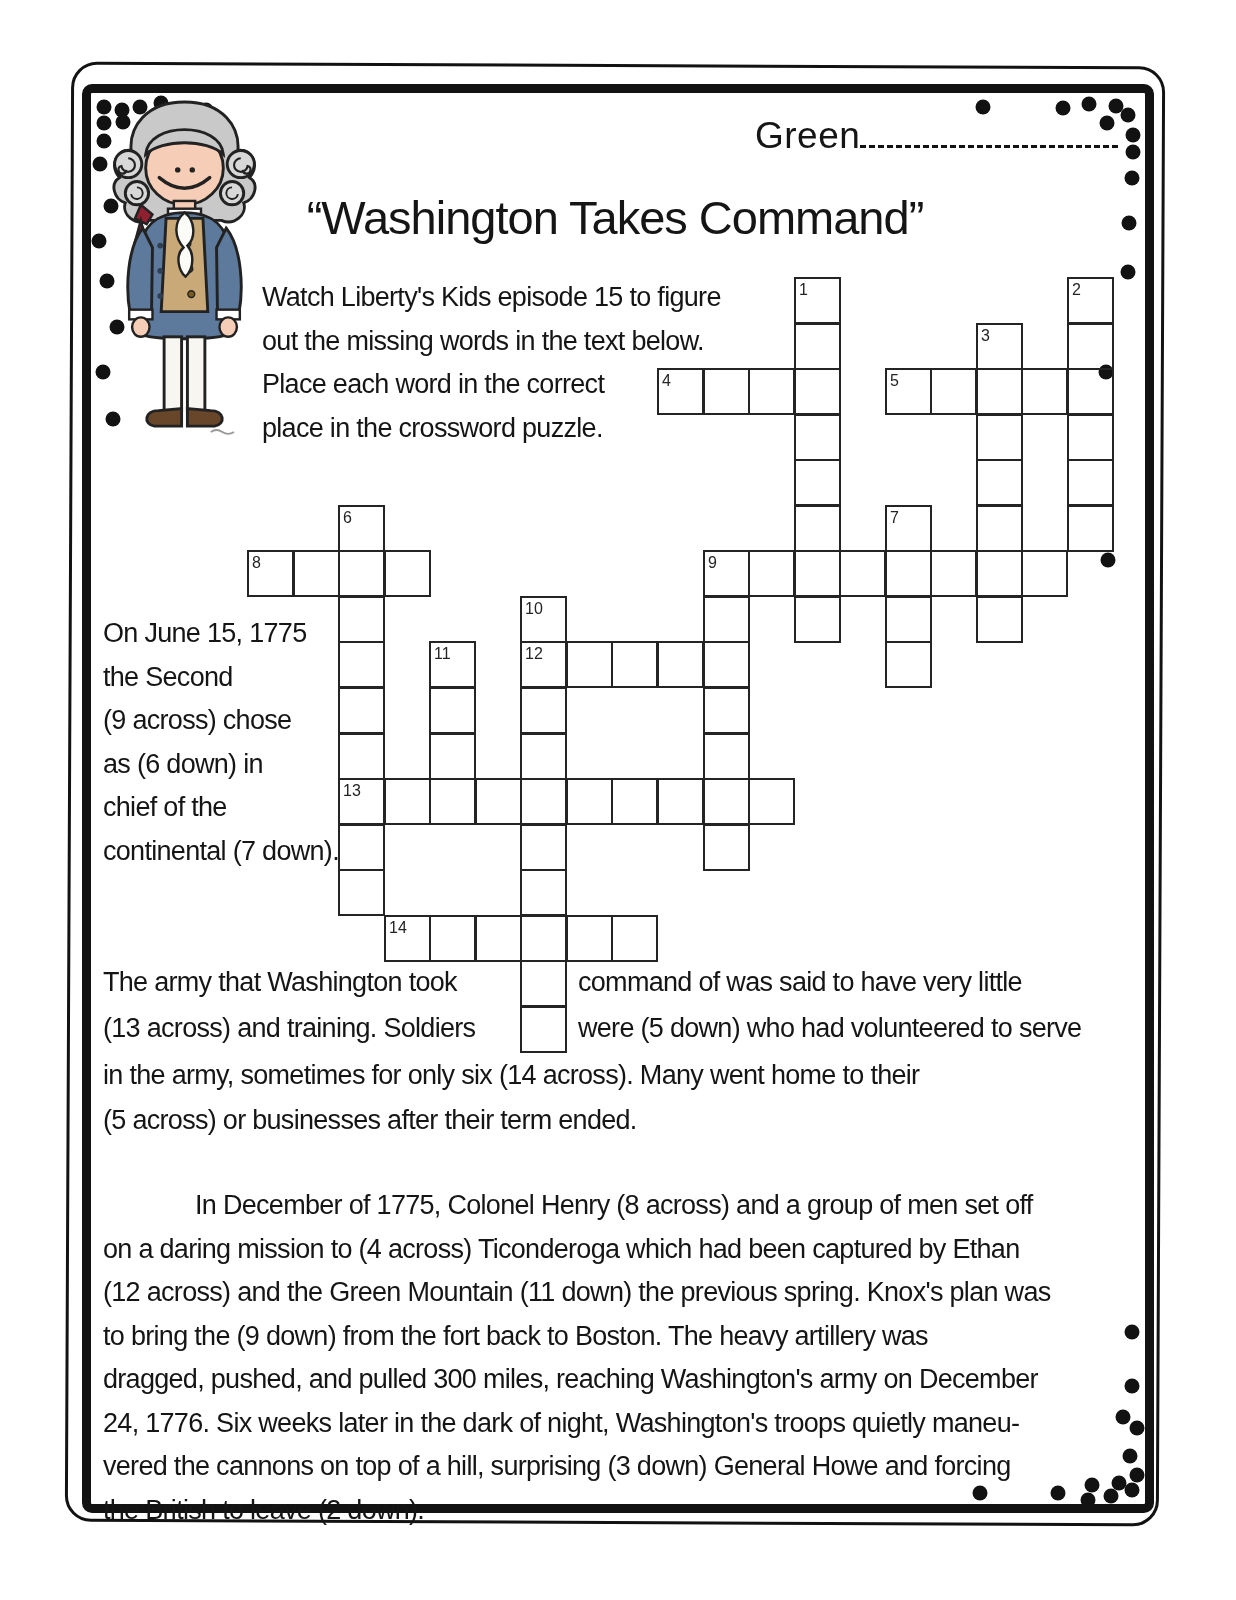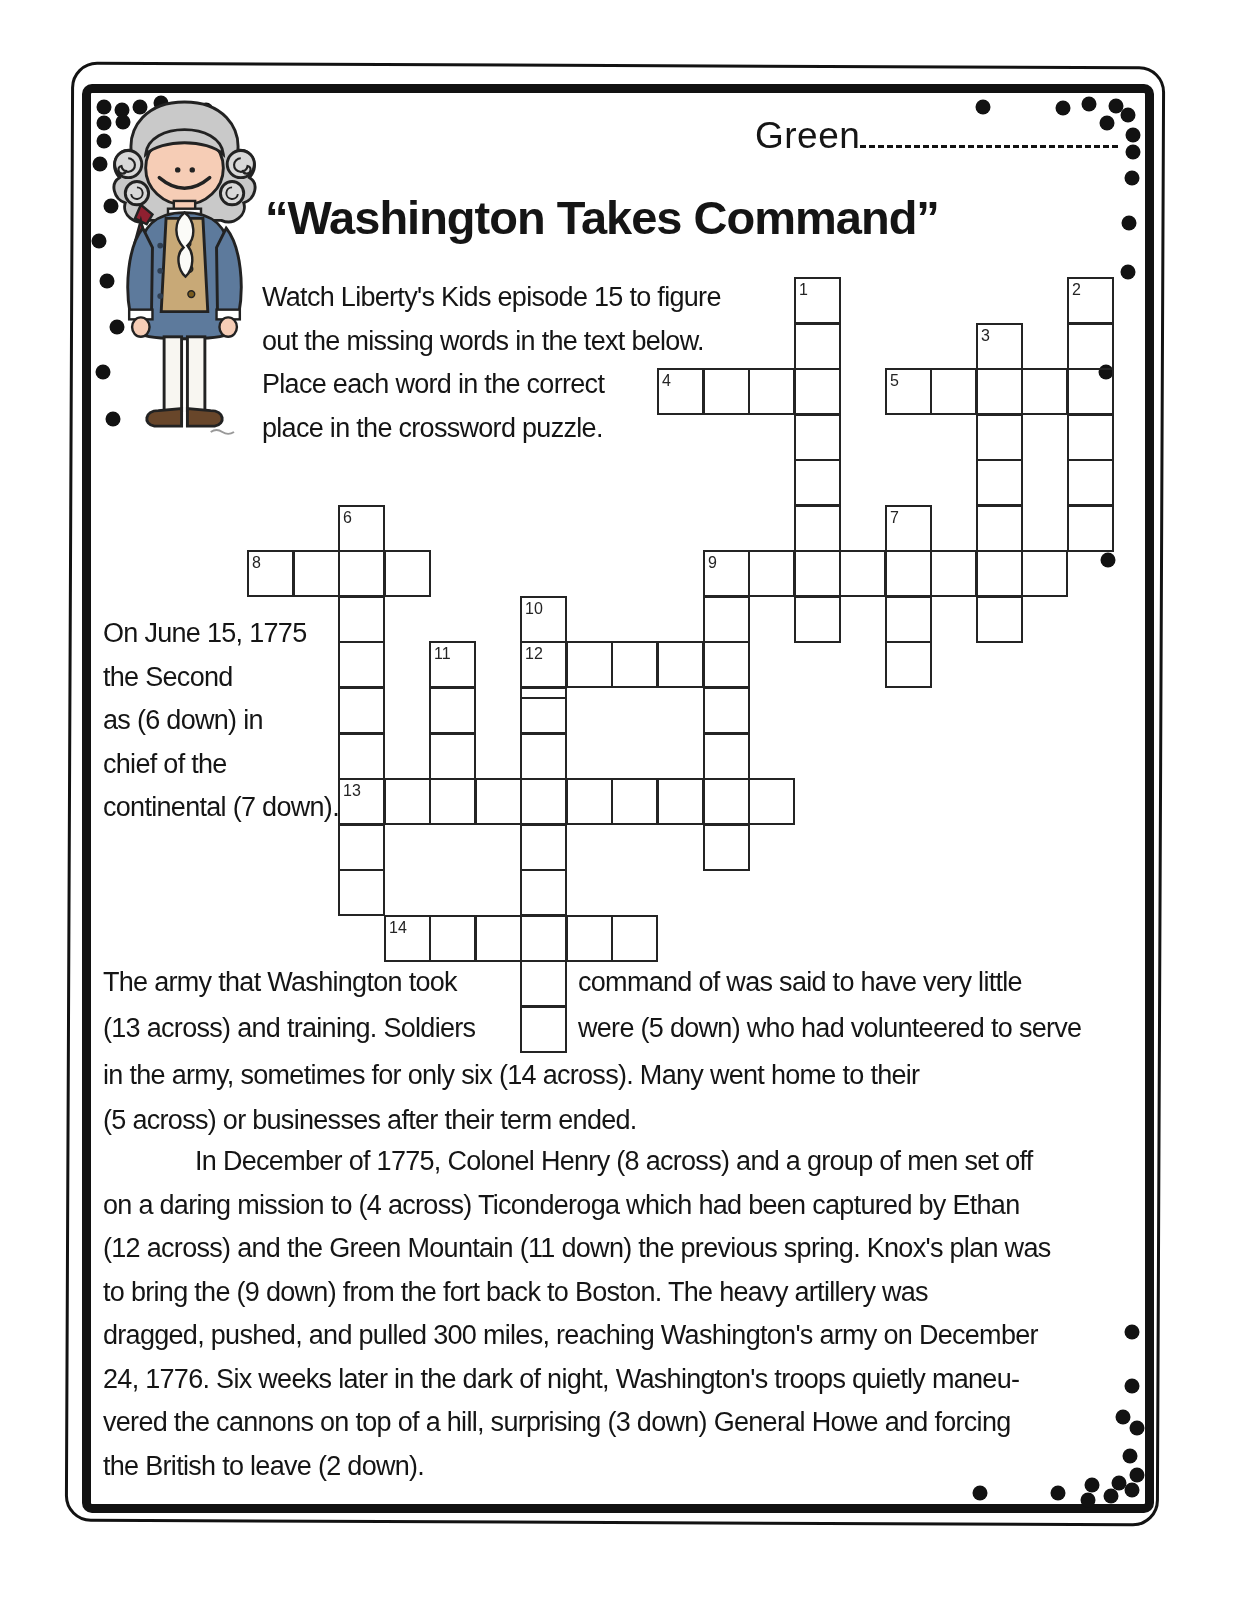--- a/index.html
+++ b/index.html
@@ -8,27 +8,27 @@
         font-family:"Liberation Sans",sans-serif;color:#151515;}
   .border-outer{position:absolute;left:68px;top:64px;width:1094px;height:1460px;
         border:3px solid #121212;border-radius:26px;transform:rotate(0.25deg);}
   .border-inner{position:absolute;left:82px;top:84px;width:1072px;height:1429px;
         border:9px solid #121212;border-radius:10px;}
   .dot{position:absolute;background:#121212;border-radius:50%;width:15px;height:15px;
         transform:translate(-50%,-50%);}
   .name-row{position:absolute;left:755px;top:110px;white-space:nowrap;}
   .name-label{font-size:37px;letter-spacing:0.5px;}
   .name-line{display:inline-block;width:258px;border-bottom:3px dashed #121212;height:38px;vertical-align:baseline;}
-  .title{position:absolute;left:265px;top:190px;width:700px;text-align:left;
-        font-size:47px;font-weight:bold;letter-spacing:-1px;white-space:nowrap;}
+  .title{position:absolute;left:265px;top:190px;width:700px;text-align:center;
+        font-size:47px;font-weight:normal;letter-spacing:-1px;white-space:nowrap;}
   .tblock{position:absolute;font-size:27px;letter-spacing:-0.7px;line-height:43.5px;white-space:nowrap;}
   .intro{left:262px;top:276px;}
   .leftcol{left:103px;top:612px;}
   .para2{left:103px;top:1140px;}
-  .para2 .tline:first-child{padding-left:92px;}
+  .para2 .tline:first-child{padding-left:92px;margin-top:44px;}
   .tseg{position:absolute;font-size:27px;letter-spacing:-0.7px;white-space:nowrap;line-height:43px;}
   .cell{position:absolute;border:2px solid #242424;background:transparent;}
   .clabel{position:absolute;left:3px;top:2px;font-size:16px;letter-spacing:0;color:#242424;}
   .clipart{position:absolute;left:102px;top:90px;width:165px;height:350px;}
 </style>
 </head>
 <body>
 
 <div id="page">
 
@@ -228,21 +228,21 @@
       <div class="cell" style="left: 520px; top: 869px; height: 47px; width: 47px;"></div>
       <div class="cell" style="left: 520px; top: 915px; height: 47px; width: 47px;"></div>
       <div class="cell" style="left: 520px; top: 960px; height: 47px; width: 47px;"></div>
       <div class="cell" style="left: 520px; top: 1006px; height: 47px; width: 47px;"></div>
       <div class="cell" style="left: 429px; top: 641px; height: 47px; width: 47px;">
         <span class="clabel">11</span>
       </div>
       <div class="cell" style="left: 429px; top: 687px; height: 47px; width: 47px;"></div>
       <div class="cell" style="left: 429px; top: 733px; height: 47px; width: 47px;"></div>
       <div class="cell" style="left: 429px; top: 778px; height: 47px; width: 47px;"></div>
-      <div class="cell" style="left: 520px; top: 641px; height: 58px; width: 47px;">
+      <div class="cell" style="left: 520px; top: 641px; height: 47px; width: 47px;">
         <span class="clabel">12</span>
       </div>
       <div class="cell" style="left: 566px; top: 641px; height: 47px; width: 47px;"></div>
       <div class="cell" style="left: 611px; top: 641px; height: 47px; width: 47px;"></div>
       <div class="cell" style="left: 657px; top: 641px; height: 47px; width: 47px;"></div>
       <div class="cell" style="left: 703px; top: 641px; height: 47px; width: 47px;"></div>
       <div class="cell" style="left: 338px; top: 778px; height: 47px; width: 47px;">
         <span class="clabel">13</span>
       </div>
       <div class="cell" style="left: 384px; top: 778px; height: 47px; width: 47px;"></div>
@@ -260,20 +260,21 @@
       <div class="cell" style="left: 429px; top: 915px; height: 47px; width: 47px;"></div>
       <div class="cell" style="left: 475px; top: 915px; height: 47px; width: 47px;"></div>
       <div class="cell" style="left: 520px; top: 915px; height: 47px; width: 47px;"></div>
       <div class="cell" style="left: 566px; top: 915px; height: 47px; width: 47px;"></div>
       <div class="cell" style="left: 611px; top: 915px; height: 47px; width: 47px;"></div>
     </div>
 
   <div class="tblock leftcol">
       <div class="tline">On June 15, 1775</div>
       <div class="tline">the Second</div>
+      <div class="tline">(9 across) chose</div>
       <div class="tline">as (6 down) in</div>
       <div class="tline">chief of the</div>
       <div class="tline">continental (7 down).</div>
     </div>
 
   <div class="tseg" style="left:103px;top:961px">The army that Washington took</div>
   <div class="tseg" style="left:578px;top:961px">command of was said to have very little</div>
   <div class="tseg" style="left:103px;top:1007px">(13 across) and training.  Soldiers</div>
   <div class="tseg" style="left:578px;top:1007px">were (5 down) who had volunteered to serve</div>
   <div class="tseg" style="left:103px;top:1054px">in the army, sometimes  for only six (14 across).  Many went home to their</div>

